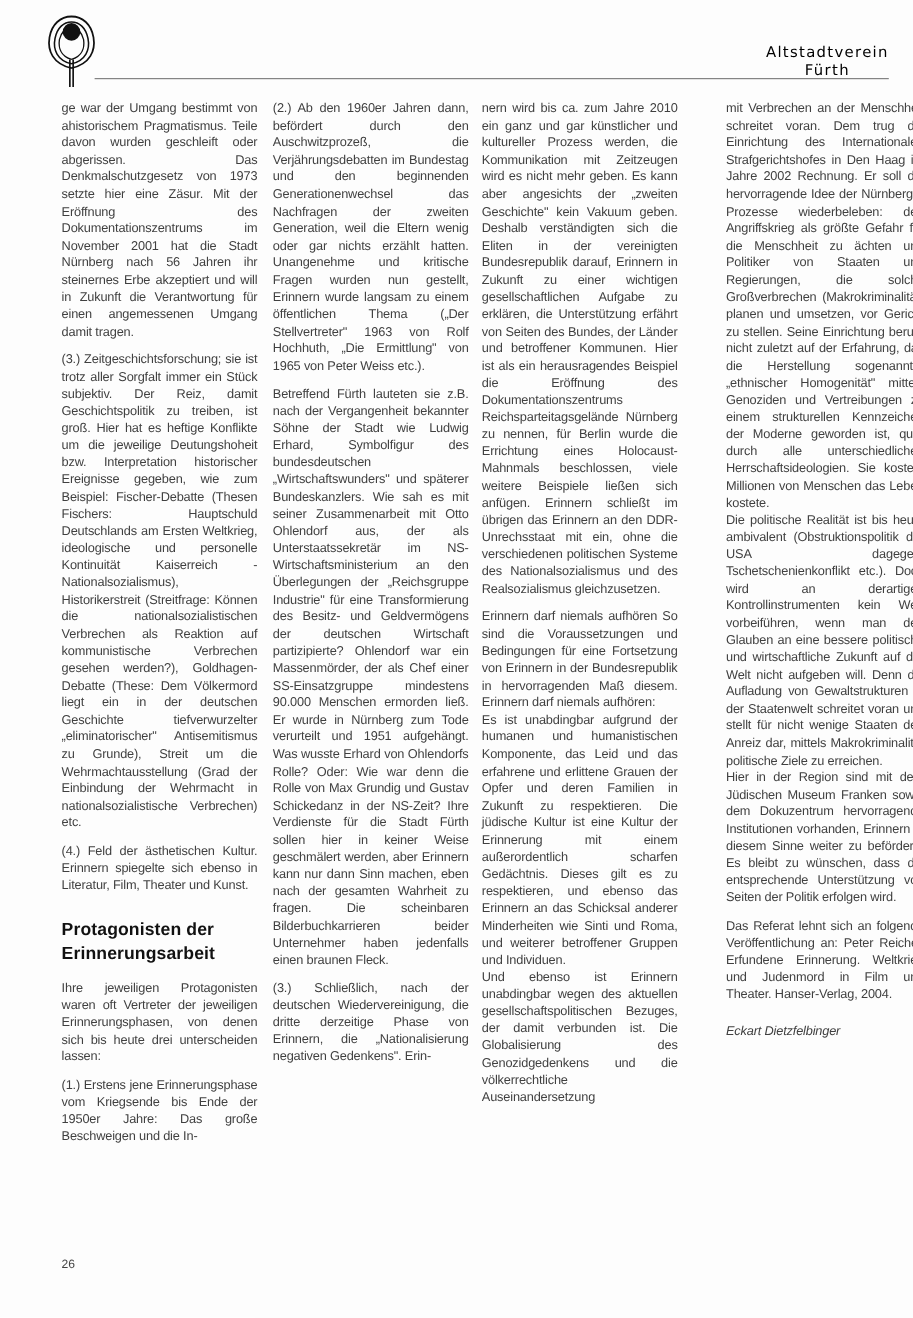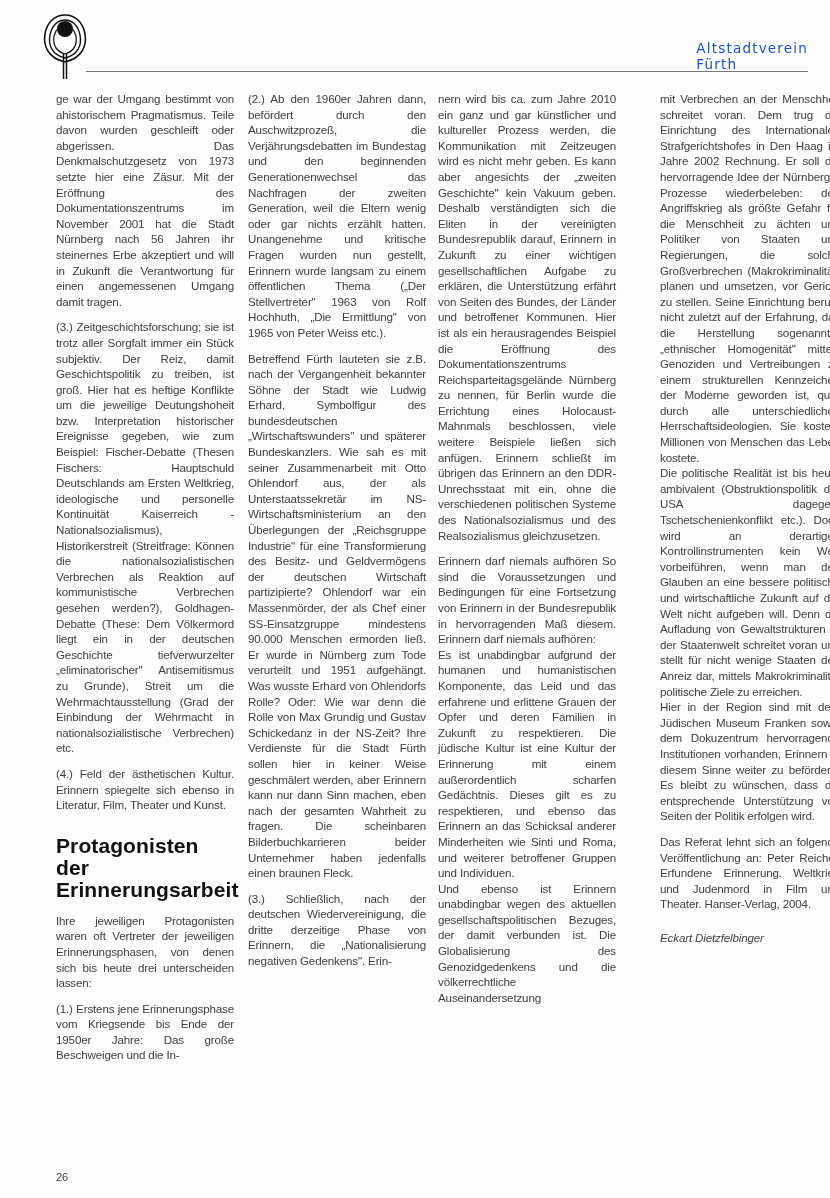--- a/index.html
+++ b/index.html
@@ -1,36 +1,36 @@
 <!DOCTYPE html>
 <html><head>
 <meta charset="utf-8">
 <style>
   html, body { margin: 0; padding: 0; background: #ffffff; }
   body { width: 830px; height: 1198px; position: relative; overflow: hidden;
          font-family: "Liberation Sans", sans-serif; color: #3a3a3a; }
   .page { position: absolute; left: 0; top: 0; width: 830px; height: 1198px; background: #fdfdfd; }
   .logo { position: absolute; left: 40px; top: 6px; width: 50px; height: 76px; }
   .header-rule { position: absolute; left: 86px; top: 71px; width: 722px; height: 1px; background: #777; }
-  .brand { position: absolute; right: 22px; top: 40px; text-align: left;
+  .brand { position: absolute; right: 22px; top: 40px; text-align: center;
            font-family: "DejaVu Sans", sans-serif; font-size: 13.5px; letter-spacing: 1.2px;
-           color: #1d4ed8; line-height: 16px; font-weight: normal; }
+           color: #000000; line-height: 16px; font-weight: normal; }
   .col { position: absolute; top: 91px; width: 178px;
          font-size: 11.6px; line-height: 15.6px; text-align: justify; color: #404040;
          letter-spacing: -0.15px; }
   .col p { margin: 0 0 10px 0; hyphens: manual; }
   .col p.tight { margin-bottom: 0; }
   .col1 { left: 56px; }
   .col2 { left: 248px; }
   .col3 { left: 438px; }
   .col4 { left: 628px; width: 180px; margin-left: 32px; }
-  h2.section { font-family: "Liberation Sans", sans-serif; font-weight: bold; font-size: 21px;
+  h2.section { font-family: "Liberation Sans", sans-serif; font-weight: bold; font-size: 16px;
                line-height: 22px; color: #111; margin: 22px 0 12px 0; text-align: left; letter-spacing: 0.1px; }
   .author { font-style: italic; margin-top: 18px; }
-  .pagenum { position: absolute; left: 56px; top: 1171px; font-size: 11px; color: #444; }
+  .pagenum { position: absolute; left: 56px; top: 1144px; font-size: 11px; color: #444; }
 </style>
 </head>
 <body>
 
 <div class="page">
 
   <svg class="logo" viewBox="0 0 50 76">
     <path d="M25 56 C8 52 3 40 5 28 C7 16 15 9 25 9 C35 9 43 16 45 28 C47 40 42 52 25 56" fill="none" stroke="#111" stroke-width="1.6"></path>
     <path d="M25 52 C12 49 8 39 10 29 C12 19 18 14 25 14 C32 14 38 19 40 29 C42 39 38 49 25 52" fill="none" stroke="#111" stroke-width="1.4"></path>
     <path d="M25 48 C15 45 13 37 14 30 C16 23 20 19 25 19 C30 19 34 23 36 30 C37 37 35 45 25 48" fill="none" stroke="#111" stroke-width="1.2"></path>

